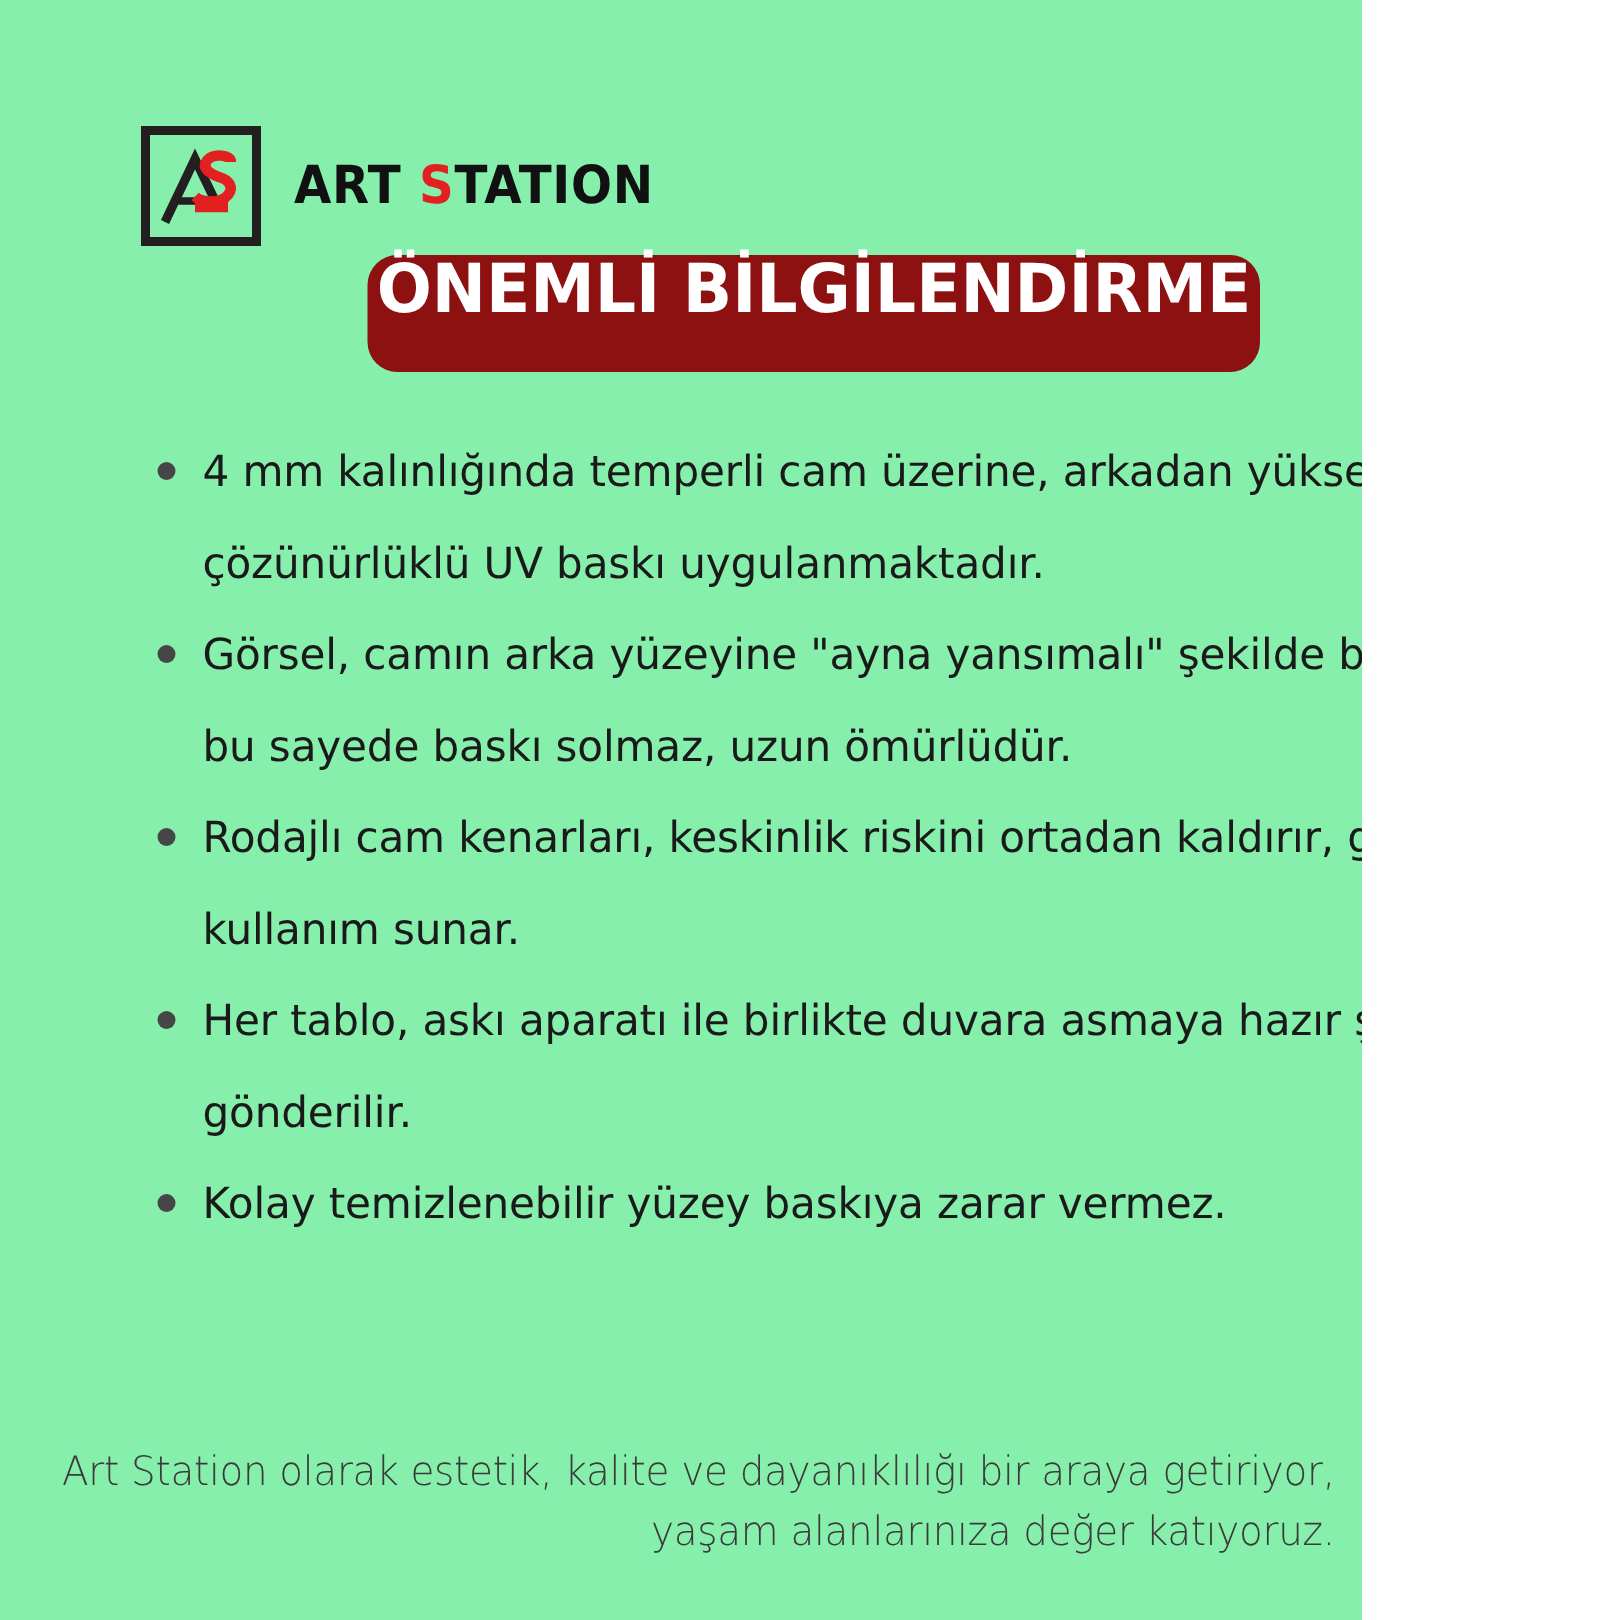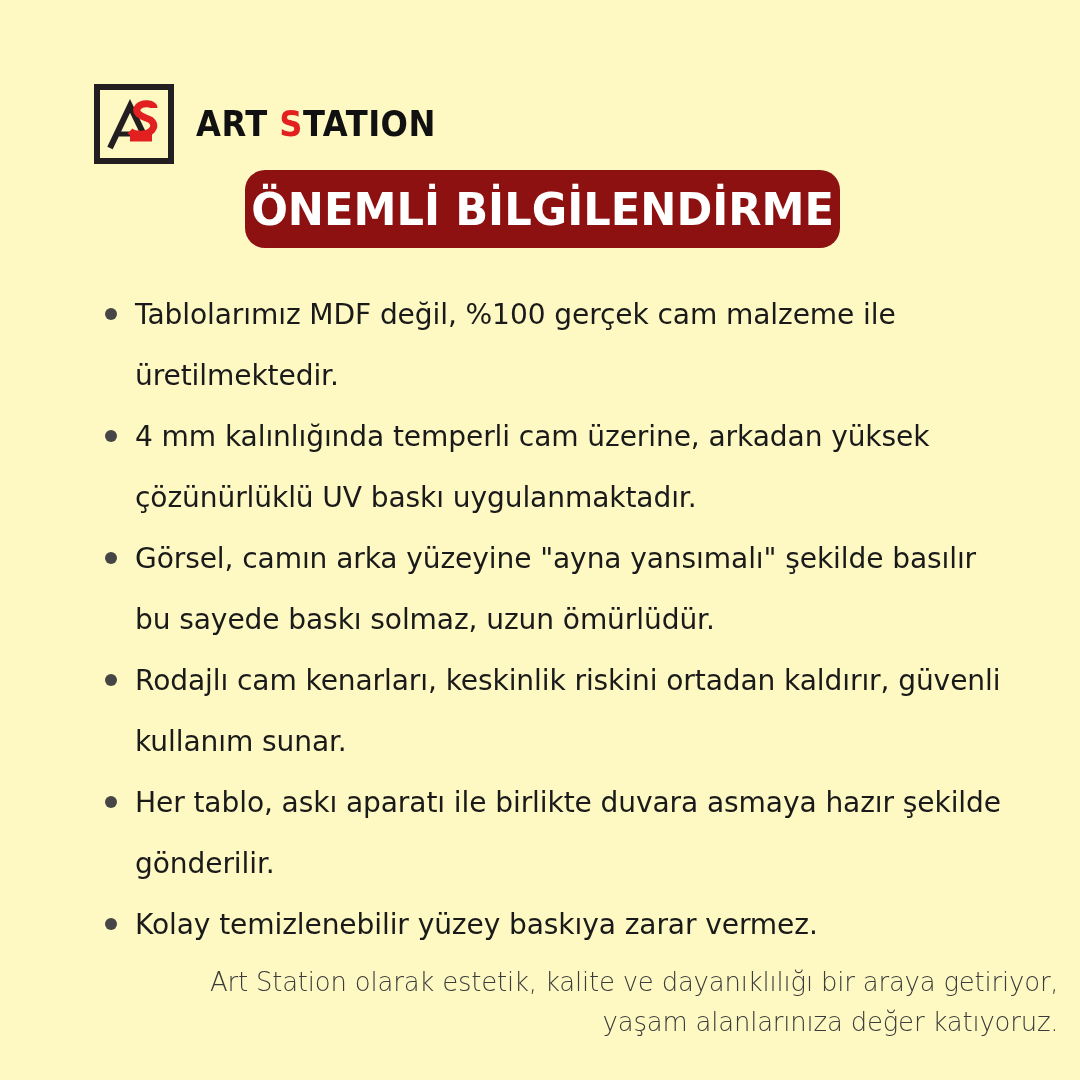--- a/index.html
+++ b/index.html
@@ -6,23 +6,23 @@
   html, body {
     margin: 0;
     padding: 0;
     background: #ffffff;
   }
   body {
     font-family: "DejaVu Sans", "Liberation Sans", sans-serif;
   }
   .canvas {
     position: relative;
-    width: 1080px;
+    width: 908px;
     height: 1080px;
-    background: #fef9c3;
+    background: #86efac;
     overflow: hidden;
     box-sizing: border-box;
   }
 
   
   .logo-row {
     position: absolute;
     left: 94px;
     top: 84px;
     height: 80px;
@@ -53,21 +53,21 @@
   
   .banner {
     position: absolute;
     left: 245px;
     top: 170px;
     width: 595px;
     height: 78px;
     background: #8e1111;
     border-radius: 20px;
     display: flex;
-    align-items: center;
+    align-items: flex-start;
     justify-content: center;
     box-sizing: border-box;
   }
   .banner-title {
     color: #ffffff;
     font-family: "DejaVu Sans", "Liberation Sans", sans-serif;
     font-weight: 700;
     font-size: 45px;
     line-height: 1;
     letter-spacing: 0px;
@@ -142,24 +142,20 @@
     </div>
     <div class="logo-wordmark"><span>ART </span><span class="accent">S</span><span>TATION</span></div>
   </div>
 
   <div class="banner">
     <span class="banner-title">ÖNEMLİ BİLGİLENDİRME</span>
   </div>
 
   <div class="bullets">
 
-    <div class="bullet-item">
-      <span class="bullet-dot"></span>
-      <div class="bullet-text">Tablolarımız MDF değil, %100 gerçek cam malzeme ile üretilmektedir.</div>
-    </div>
 
     <div class="bullet-item">
       <span class="bullet-dot"></span>
       <div class="bullet-text">4 mm kalınlığında temperli cam üzerine, arkadan yüksek
 çözünürlüklü UV baskı uygulanmaktadır.</div>
     </div>
 
     <div class="bullet-item">
       <span class="bullet-dot"></span>
       <div class="bullet-text">Görsel, camın arka yüzeyine "ayna yansımalı" şekilde basılır

